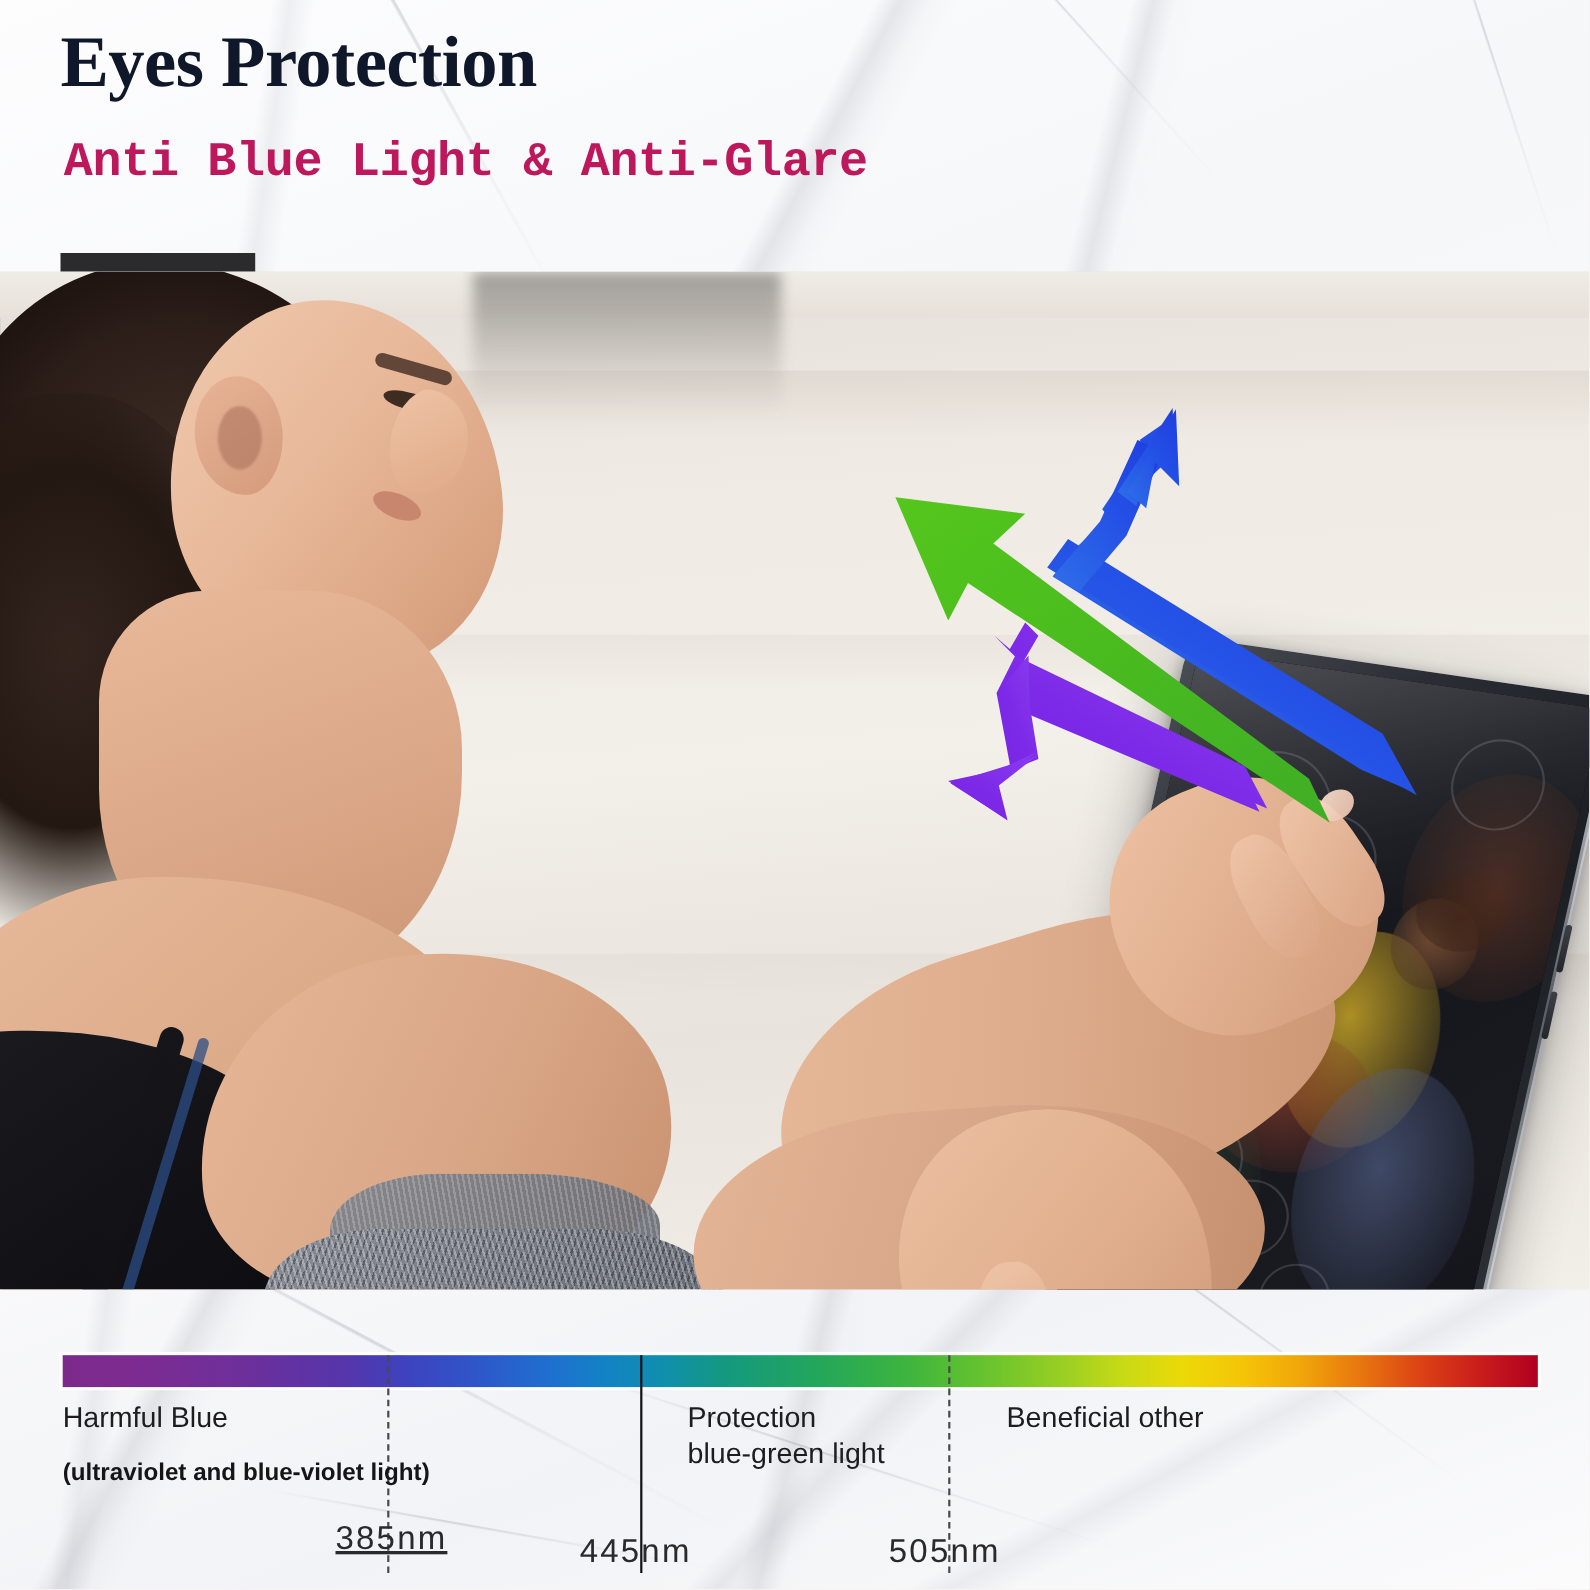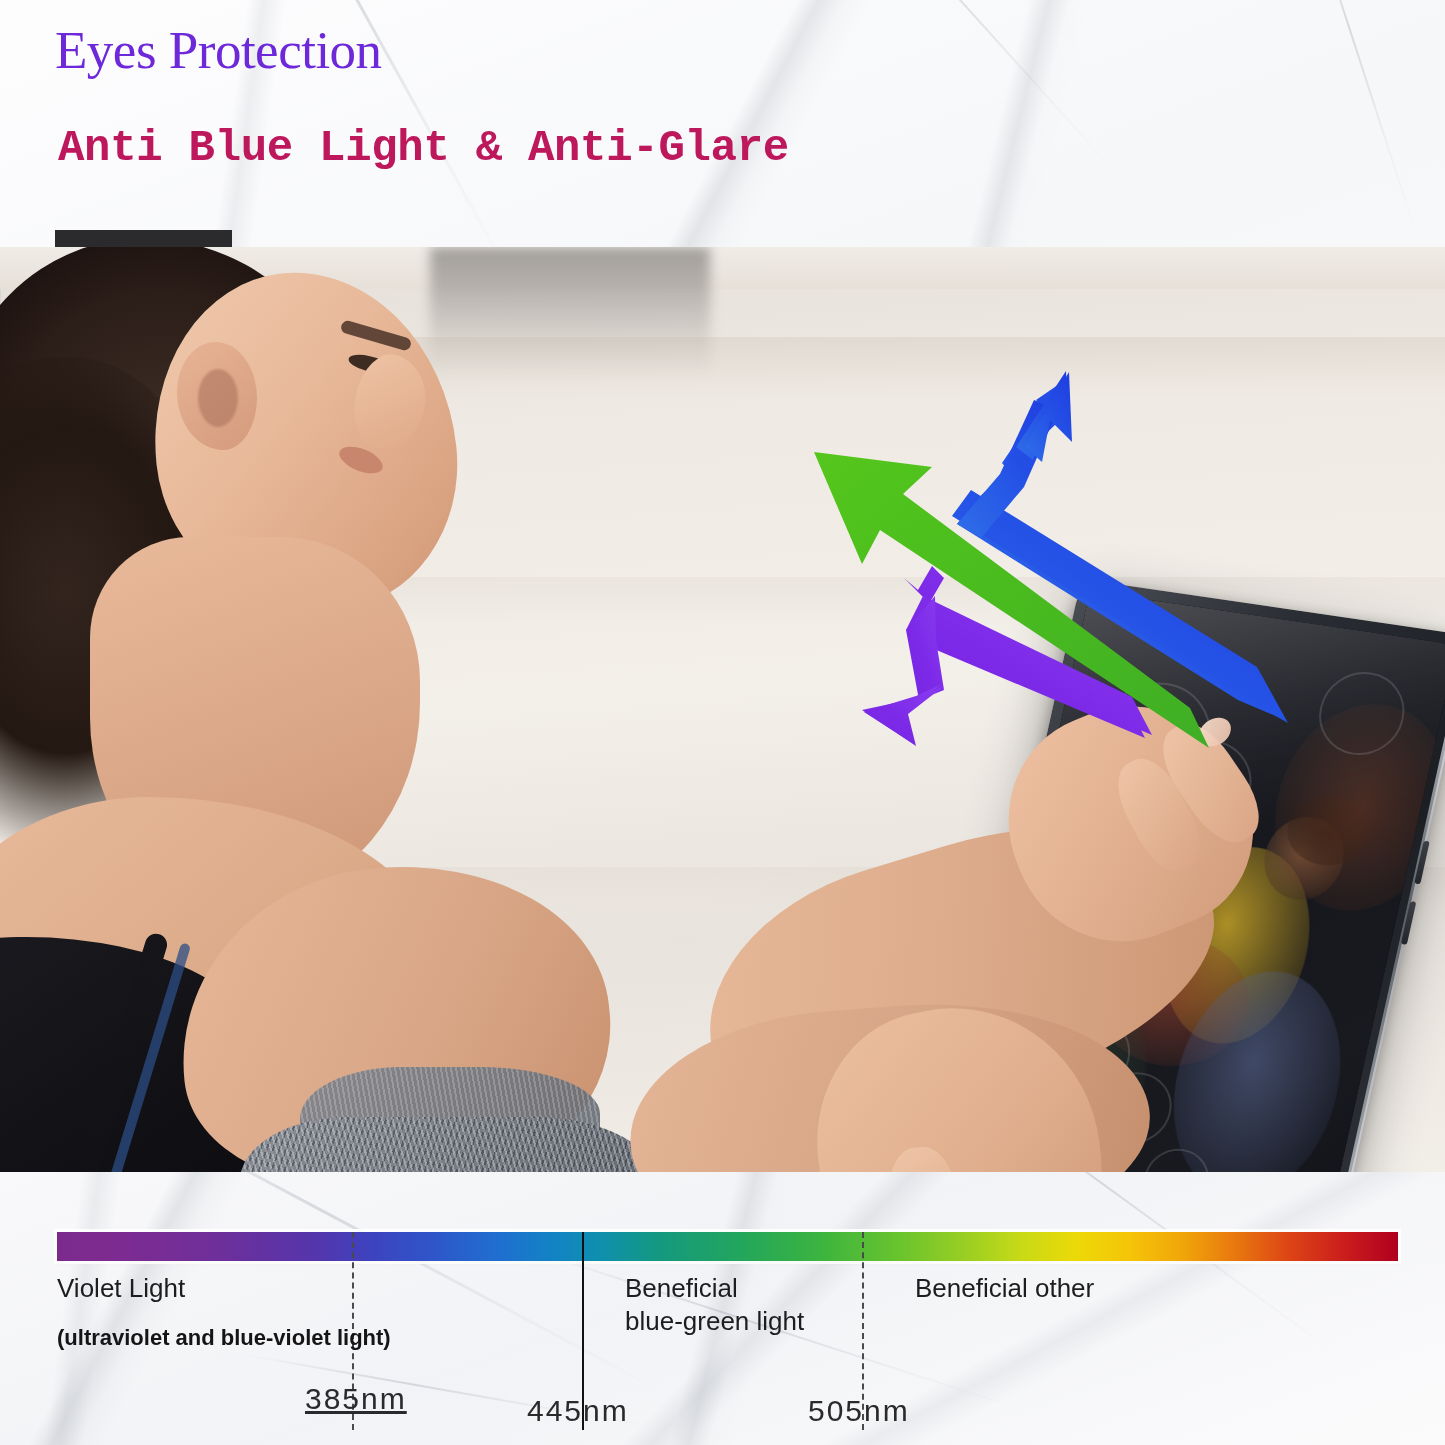--- a/index.html
+++ b/index.html
@@ -29,22 +29,22 @@
     position:absolute;
     background:linear-gradient(90deg, rgba(150,156,166,0) 0%, rgba(140,147,158,0.30) 40%, rgba(150,156,166,0.08) 75%, rgba(150,156,166,0) 100%);
     filter:blur(0.6px);
   }
 
   
   #header { position:absolute; left:0; top:0; width:1445px; height:247px; overflow:hidden; }
   #title-main {
     position:absolute; left:55px; top:24px;
     font-family:"Liberation Serif", serif;
-    font-weight:400; font-size:53px; line-height:1.0;
-    color:#6d28d9; letter-spacing:-0.5px;
+    font-weight:700; font-size:66px; line-height:1.0;
+    color:#0f172a; letter-spacing:-0.5px;
     white-space:nowrap;
   }
   #title-sub {
     position:absolute; left:58px; top:126px;
     font-family:Liberation Mono, monospace;
     font-weight:700; font-size:44px; line-height:1.0;
     color:#be185d; letter-spacing:-0.3px;
     white-space:nowrap;
   }
   #header-accent-bar {
@@ -518,27 +518,27 @@
 
   <div id="spectrum">
 
     <div id="spectrum-bar"></div>
 
     <div class="divider dashed" style="left:352px;top:60px;height:198px;"></div>
     <div class="divider solid" style="left:582px;top:60px;height:198px;"></div>
     <div class="divider dashed" style="left:862px;top:60px;height:198px;"></div>
 
     <div class="legend-block" style="left:57px;top:100px;">
-      <div class="legend-title">Violet Light</div>
+      <div class="legend-title">Harmful Blue</div>
       <div class="legend-sub" style="margin-top:19px;">(ultraviolet and blue-violet light)</div>
     </div>
 
 
     <div class="legend-block" style="left:625px;top:100px;">
-      <div class="legend-title">Beneficial
+      <div class="legend-title">Protection
 blue-green light</div>
     </div>
 
     <div class="legend-block" style="left:915px;top:100px;">
       <div class="legend-title">Beneficial other</div>
     </div>
 
     <div class="nm-label" style="left:305px;top:210px;text-decoration:underline;">385nm</div>
     <div class="nm-label" style="left:527px;top:222px;">445nm</div>
     <div class="nm-label" style="left:808px;top:222px;">505nm</div>

